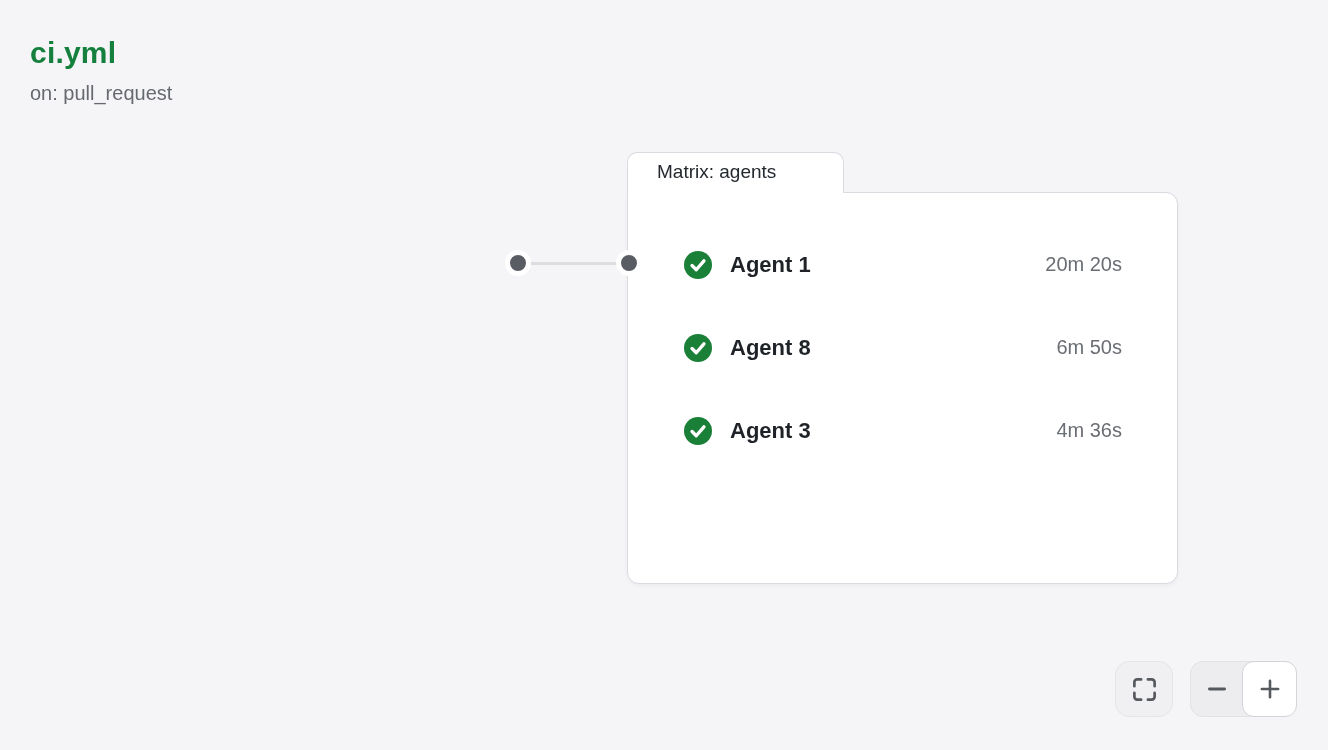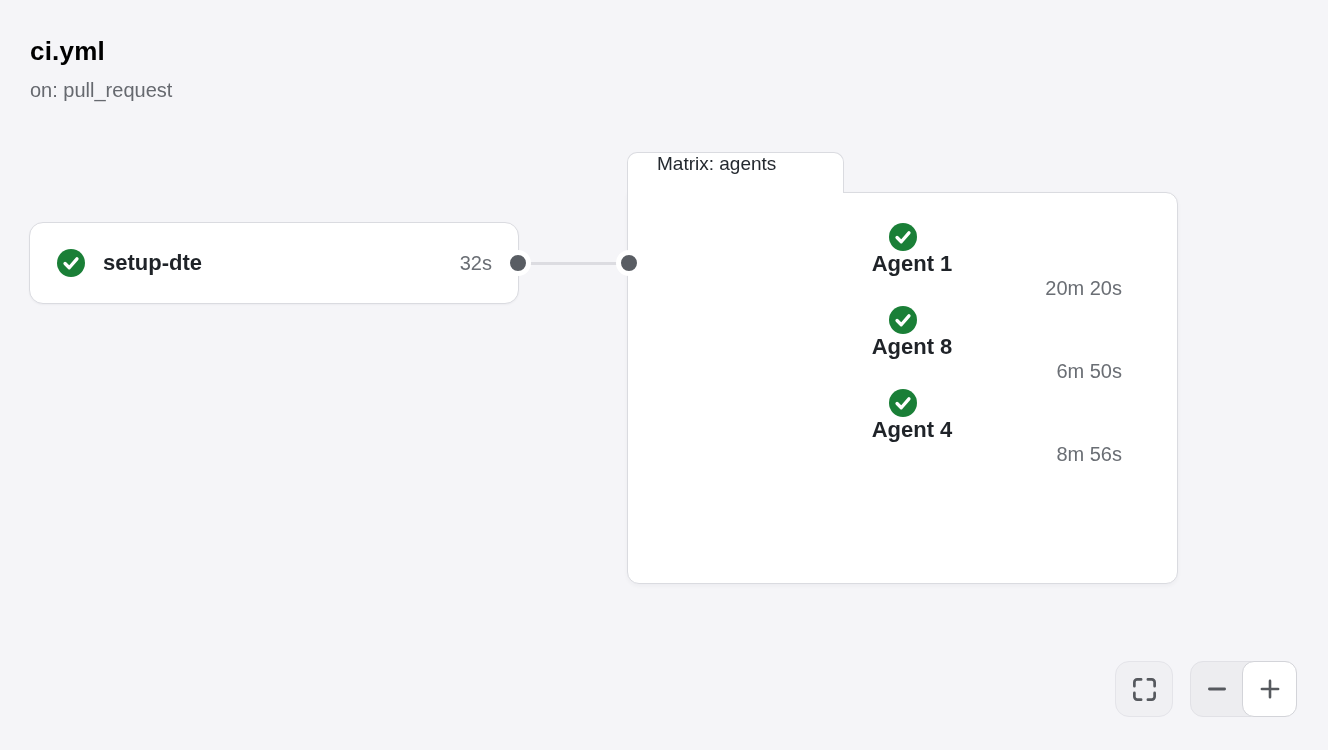--- a/index.html
+++ b/index.html
@@ -7,21 +7,21 @@
   body {
     position: relative;
     background: #f5f5f8;
     font-family: "Liberation Sans", "DejaVu Sans", sans-serif;
     color: #1f2328;
     overflow: hidden;
   }
 
   
   .header { position: absolute; left: 30px; top: 36px; }
-  .title { font-size: 26px; font-weight: 700; color: #000000; letter-spacing: .2px; }
+  .title { font-size: 30px; font-weight: 700; color: #15803d; letter-spacing: .2px; }
   .subtitle { margin-top: 12px; font-size: 20px; font-weight: 400; color: #66696f; }
 
   
   .canvas { position: absolute; inset: 0; }
 
   
   .job-card {
     position: absolute; left: 29px; top: 222px;
     width: 490px; height: 82px;
     background: #fff;
@@ -57,39 +57,38 @@
   
   .matrix-group { position: absolute; left: 627px; top: 152px; z-index: 2; }
   .matrix-tab {
     position: relative; z-index: 3;
     width: 217px; height: 41px;
     background: #fff;
     border: 1px solid #dadbe0;
     border-bottom: none;
     border-radius: 10px 10px 0 0;
     margin-bottom: -1px;
-    display: flex; 
+    display: flex; align-items: center;
     padding: 0 0 2px 29px;
   }
   .matrix-label { font-size: 19px; font-weight: 400; color: #24292f; }
   .matrix-panel {
     position: relative; z-index: 2;
     width: 551px; height: 392px;
     background: #fff;
     border: 1px solid #dadbe0;
     border-radius: 0 12px 12px 12px;
     box-shadow: 0 2px 4px rgba(31,35,40,.04);
     padding-top: 30px;
   }
   .agent-row {
     height: 83px;
     display: flex; align-items: center;
     padding: 0 55px 0 56px;
     cursor: pointer;
-    flex-direction: column;
   }
 
   
   .fit-button {
     position: absolute; left: 1115px; top: 661px;
     width: 58px; height: 56px;
     background: #f0f0f3;
     border: 1px solid #e4e4e9;
     border-radius: 14px;
     display: flex; align-items: center; justify-content: center;
@@ -127,28 +126,20 @@
   <div class="title">ci.yml</div>
   <div class="subtitle">on: pull_request</div>
 </div>
 
 <div class="canvas">
 
   <div class="edge-line"></div>
   <div class="edge-dot source"></div>
   <div class="edge-dot target"></div>
 
-  <div class="job-card">
-    <svg class="status-icon" viewBox="0 0 16 16">
-      <circle cx="8" cy="8" r="8" fill="#1a7f37"></circle>
-      <path d="M4.6 8.3 L7.0 10.7 L11.4 5.6" fill="none" stroke="#ffffff" stroke-width="1.9" stroke-linecap="round" stroke-linejoin="round"></path>
-    </svg>
-    <span class="node-name">setup-dte</span>
-    <span class="node-duration">32s</span>
-  </div>
 
   <div class="matrix-group">
     <div class="matrix-tab">
       <span class="matrix-label">Matrix: agents</span>
     </div>
     <div class="matrix-panel">
 
       <div class="agent-row">
         <svg class="status-icon" viewBox="0 0 16 16">
           <circle cx="8" cy="8" r="8" fill="#1a7f37"></circle>
@@ -160,29 +151,29 @@
 
       <div class="agent-row">
         <svg class="status-icon" viewBox="0 0 16 16">
           <circle cx="8" cy="8" r="8" fill="#1a7f37"></circle>
           <path d="M4.6 8.3 L7.0 10.7 L11.4 5.6" fill="none" stroke="#ffffff" stroke-width="1.9" stroke-linecap="round" stroke-linejoin="round"></path>
         </svg>
         <span class="node-name">Agent 8</span>
         <span class="node-duration">6m 50s</span>
       </div>
 
-
       <div class="agent-row">
         <svg class="status-icon" viewBox="0 0 16 16">
           <circle cx="8" cy="8" r="8" fill="#1a7f37"></circle>
           <path d="M4.6 8.3 L7.0 10.7 L11.4 5.6" fill="none" stroke="#ffffff" stroke-width="1.9" stroke-linecap="round" stroke-linejoin="round"></path>
         </svg>
-        <span class="node-name">Agent 4</span>
-        <span class="node-duration">8m 56s</span>
+        <span class="node-name">Agent 3</span>
+        <span class="node-duration">4m 36s</span>
       </div>
+
 
     </div>
   </div>
 </div>
 
 <div class="fit-button">
   <svg class="fit-glyph" viewBox="0 0 24 24">
     <g fill="none" stroke="#56595e" stroke-width="2.4" stroke-linecap="round">
       <path d="M9 3H5.5A2.5 2.5 0 0 0 3 5.5V9"></path>
       <path d="M15 3h3.5A2.5 2.5 0 0 1 21 5.5V9"></path>

